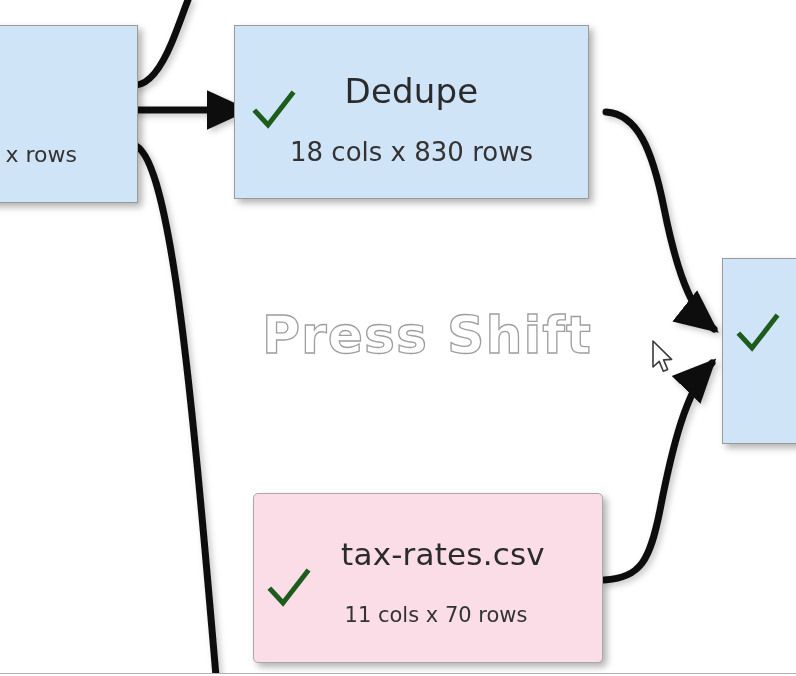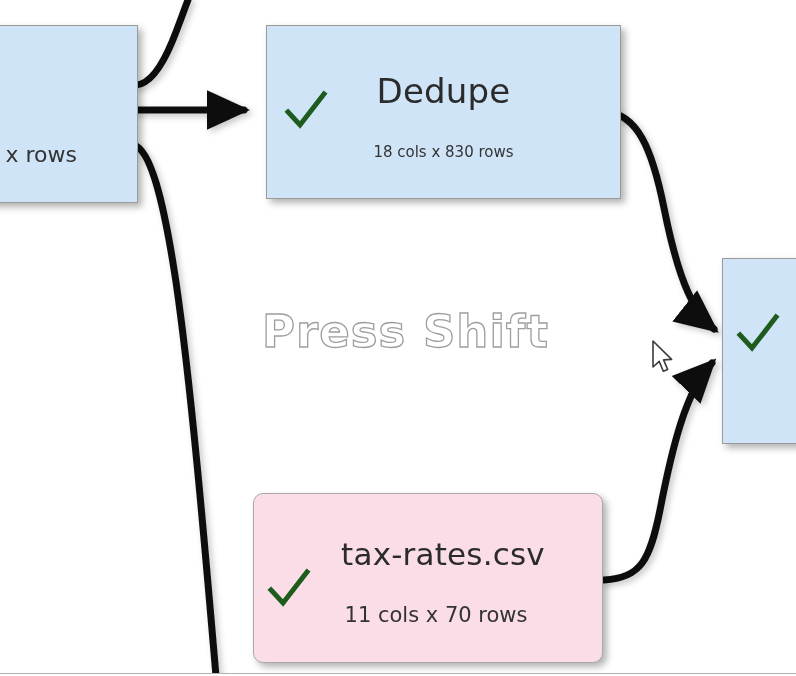--- a/index.html
+++ b/index.html
@@ -47,33 +47,33 @@
     flex-direction: column;
     align-items: center;
     justify-content: center;
   }
   .node.rect {
     background: #d0e4f8;
     border-radius: 0;
   }
   .node.rounded {
     background: #fbdde8;
-    border-radius: 10px;
+    border-radius: 5px;
     border-color: #a9a9a9;
   }
   .node-title {
     color: #2b2b2b;
     font-size: 34px;
     line-height: 40px;
     letter-spacing: 0.2px;
     white-space: nowrap;
   }
   .node-sub {
     color: #333333;
-    font-size: 15px;
+    font-size: 26px;
     line-height: 26px;
     margin-top: 28px;
     white-space: nowrap;
   }
   .node-check {
     position: absolute;
     font-size: 0;
     line-height: 0;
     pointer-events: none;
   }
@@ -86,21 +86,21 @@
     justify-content: flex-end;
     padding-bottom: 30px;
   }
   #node-source .node-sub {
     font-size: 22px;
     margin: 4px;
     align-self: flex-end;
     padding-right: 56px;
   }
   #node-dedupe {
-    left: 266px;
+    left: 234px;
     top: 25px;
     width: 355px;
     height: 174px;
     padding-top: 12px;
   }
   #node-dedupe .node-check {
     left: 16px;
     top: 62px;
   }
   #node-output {
@@ -132,21 +132,21 @@
   }
   #node-taxrates .node-check {
     left: 12px;
     top: 72px;
   }
   
   #watermark {
     position: absolute;
     left: 262px;
     top: 305px;
-    font-size: 45px;
+    font-size: 52px;
     font-weight: bold;
     letter-spacing: 1px;
     color: transparent;
     -webkit-text-stroke: 1.3px #9e9e9e;
     text-stroke: 1.3px #9e9e9e;
     user-select: none;
     white-space: nowrap;
   }
   
   #cursor {

